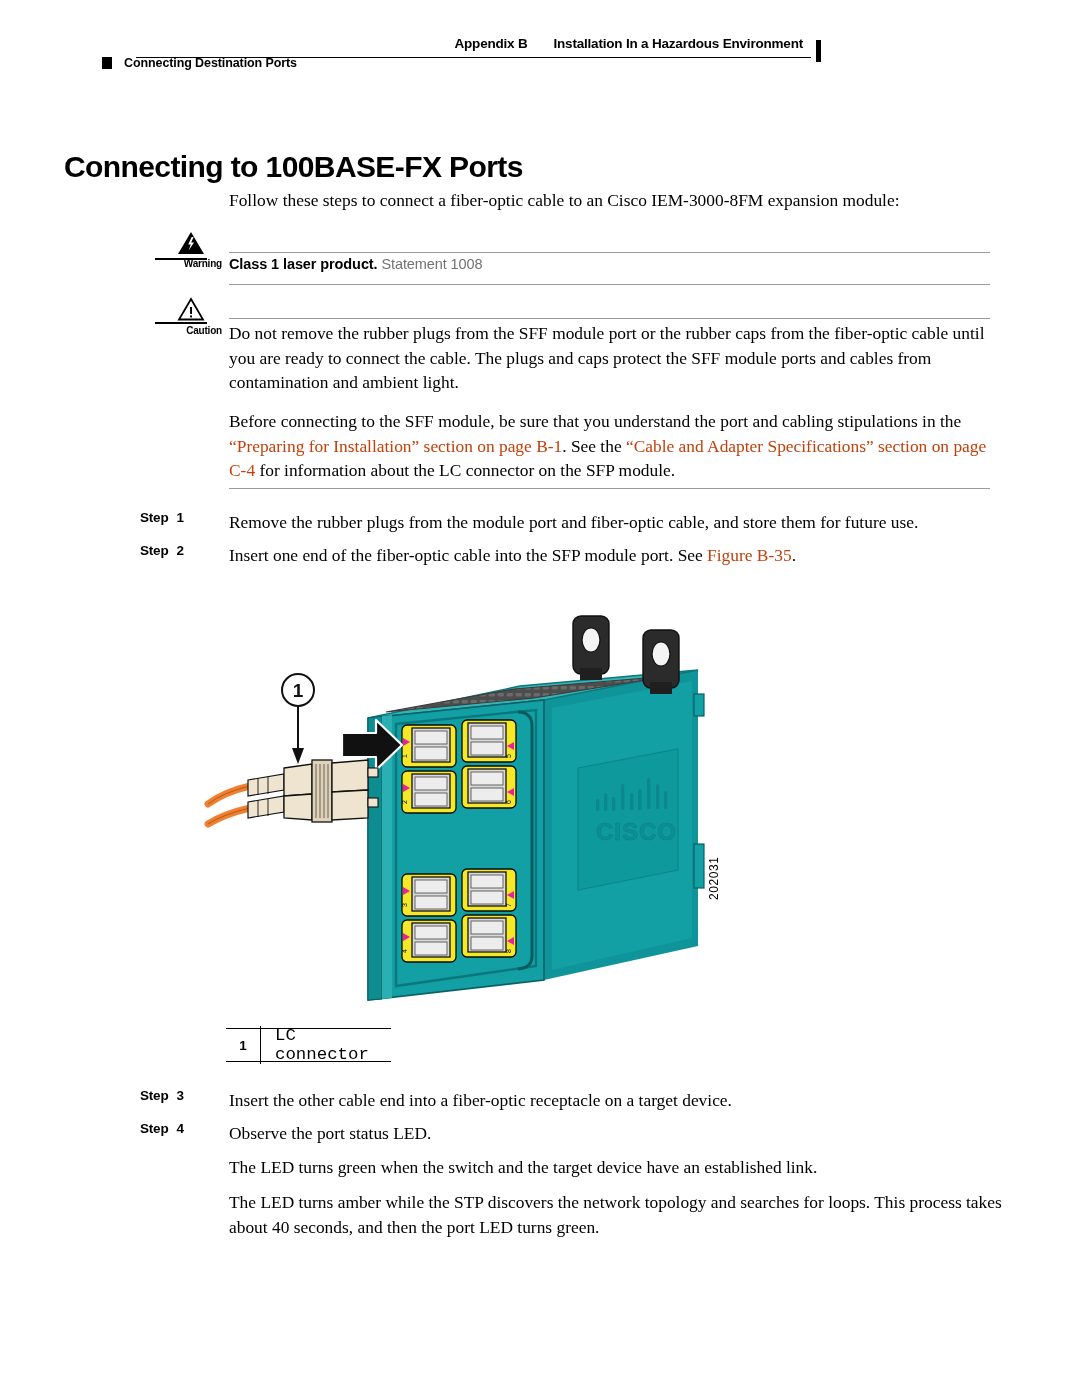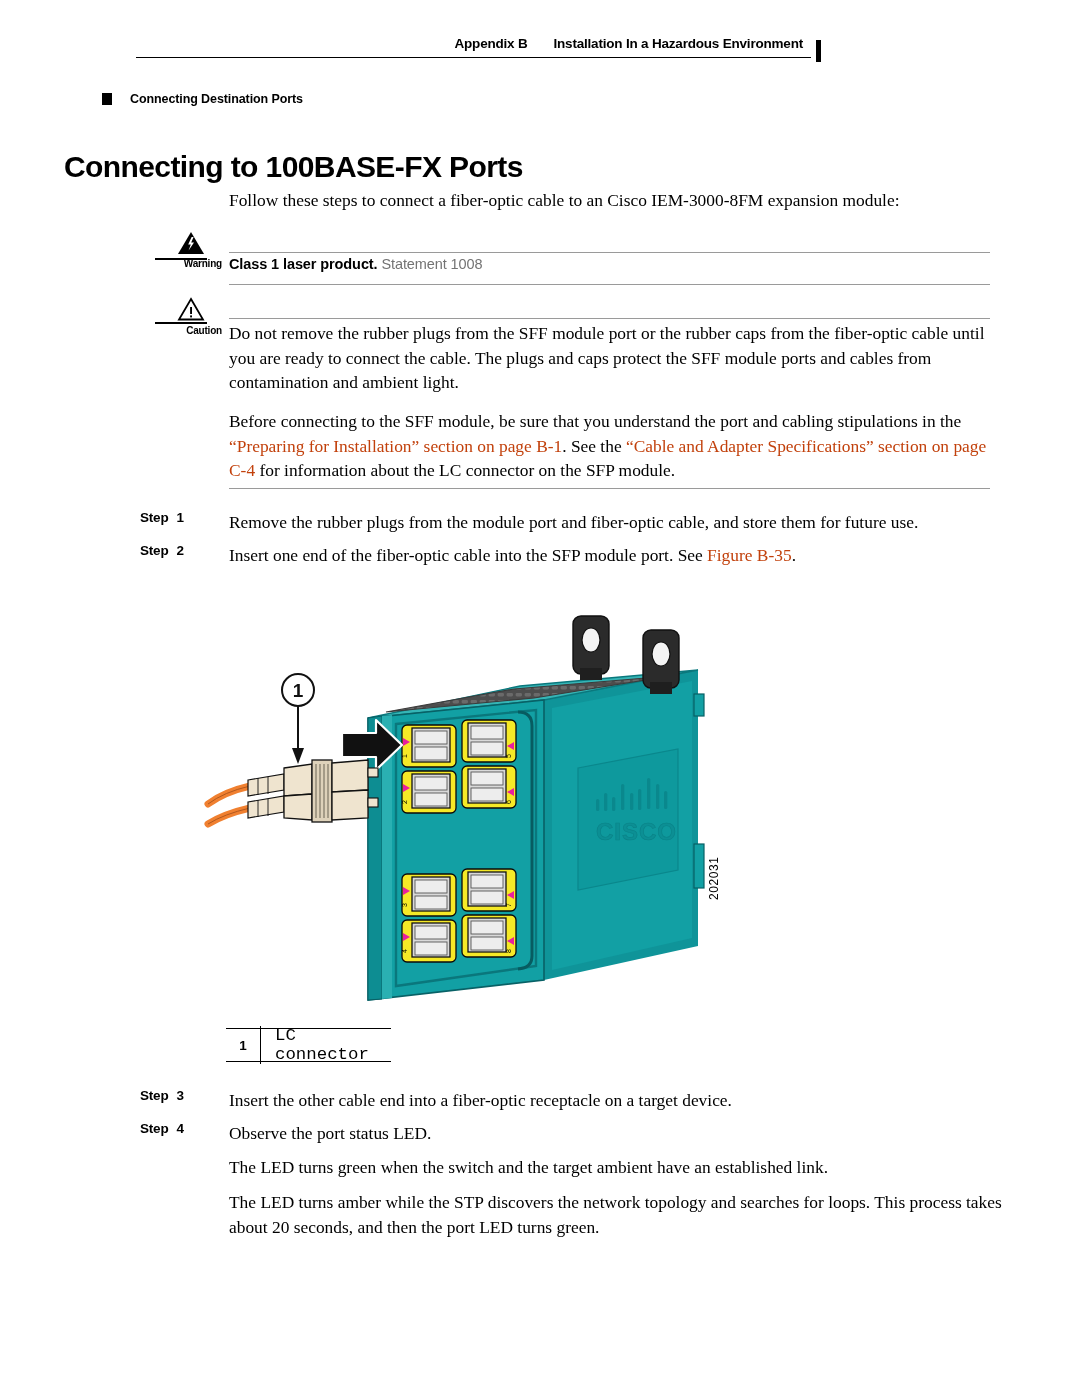--- a/index.html
+++ b/index.html
@@ -59,22 +59,21 @@
     width: 5px;
     height: 22px;
     background: #000;
   }
   .header-left {
     position: absolute;
     left: 86px;
     top: 56px;
     display: flex;
     align-items: center;
-    gap: 18px;
-    margin-top: 36px;
+    gap: 12px;
   }
   .header-square {
     width: 10px;
     height: 12px;
     background: #000;
     display: inline-block;
   }
   .header-left-label {
     font-family: "Liberation Sans", "DejaVu Sans", sans-serif;
     font-weight: bold;
@@ -561,22 +560,22 @@
     <div class="step-txt para">Insert the other cable end into a fiber-optic receptacle on a target device.</div>
   </div>
 
   <div class="step" style="top:1121px;">
     <div class="step-num">
       <span>Step</span><span class="n">4</span>
     </div>
     <div class="step-txt para">Observe the port status LED.</div>
   </div>
 
-  <div class="para" style="position:absolute;left:229px;top:1155px;width:775px;">The LED turns green when the switch and the target ambient have an established link.</div>
-  <div class="para" style="position:absolute;left:229px;top:1190px;width:775px;">The LED turns amber while the STP discovers the network topology and searches for loops. This process takes about 20 seconds, and then the port LED turns green.</div>
+  <div class="para" style="position:absolute;left:229px;top:1155px;width:775px;">The LED turns green when the switch and the target device have an established link.</div>
+  <div class="para" style="position:absolute;left:229px;top:1190px;width:775px;">The LED turns amber while the STP discovers the network topology and searches for loops. This process takes about 40 seconds, and then the port LED turns green.</div>
 
   <div class="footer">
     
     
     
     
     
     
   </div>
 

